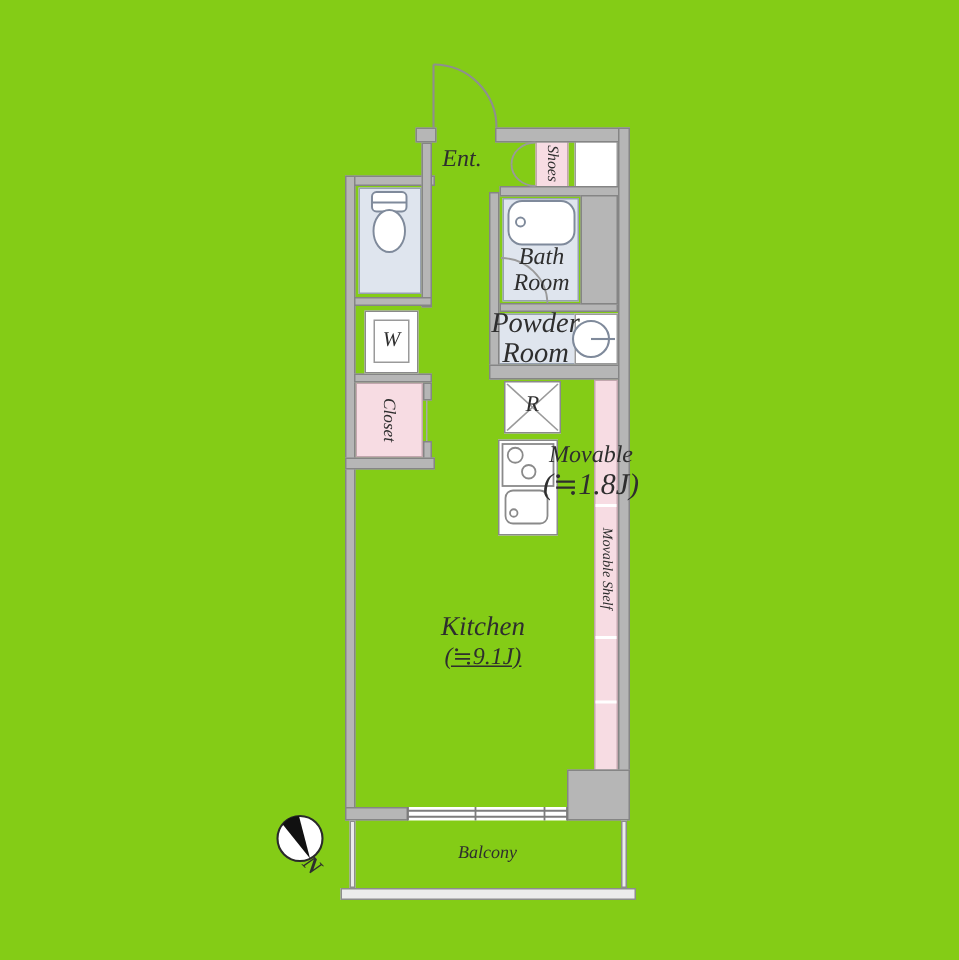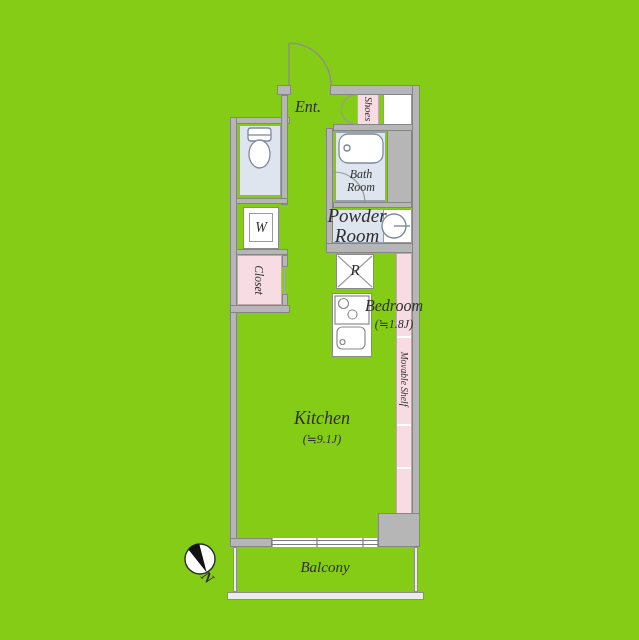--- a/index.html
+++ b/index.html
@@ -126,36 +126,36 @@
     </g>
 
     <g>
       <circle cx="200" cy="559" r="15" fill="#ffffff" stroke="#2a2a2a" stroke-width="1.4"></circle>
       <path d="M 206.7 572.4 L 188.4 549.5 A 15 15 0 0 1 199.3 544 Z" fill="#111111" stroke="none"></path>
     </g>
   </svg>
 
   <div class="lbl" style="left:308px;top:107px;font-size:16px;">Ent.</div>
   <div class="vlbl" style="left:368px;top:109px;font-size:10.5px;">Shoes</div>
-  <div class="lbl" style="left:361px;top:181px;font-size:12px;">
+  <div class="lbl" style="left:361px;top:181px;font-size:16px;">
     <span>Bath</span><br>
     <span>Room</span>
   </div>
   <div class="lbl" style="left:357px;top:226px;font-size:19px;">
     <span>Powder</span><br>
     <span>Room</span>
   </div>
   <div class="lbl" style="left:261px;top:228px;font-size:14px;">W</div>
   <div class="vlbl" style="left:259px;top:280px;font-size:11.5px;">Closet</div>
   <div class="lbl" style="left:355px;top:271px;font-size:15px;">R</div>
   <div class="lbl" style="left:394px;top:315px;font-size:16px;">
-    <span>Bedroom</span><br>
-    <span style="font-size:12px;">(≒1.8J)</span>
+    <span>Movable</span><br>
+    <span style="font-size:20px;">(≒1.8J)</span>
   </div>
   <div class="vlbl" style="left:404px;top:379px;font-size:9.5px;">Movable Shelf</div>
   <div class="lbl" style="left:322px;top:428px;font-size:18px;">
     <span>Kitchen</span><br>
-    <span style="font-size:12px;">(≒9.1J)</span>
+    <span style="font-size:16px;text-decoration:underline;">(≒9.1J)</span>
   </div>
-  <div class="lbl" style="left:325px;top:568px;font-size:15px;">Balcony</div>
+  <div class="lbl" style="left:325px;top:568px;font-size:12px;">Balcony</div>
   <div class="lbl" style="left:207px;top:578px;font-size:15px;font-weight:bold;transform:translate(-50%,-50%) rotate(45deg);">N</div>
 
 </div>
 
 </body></html>

